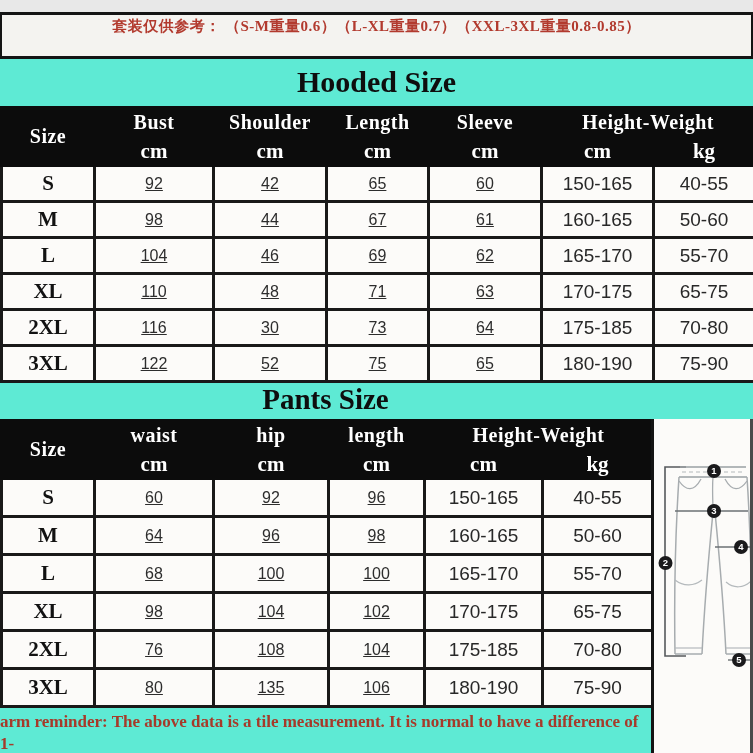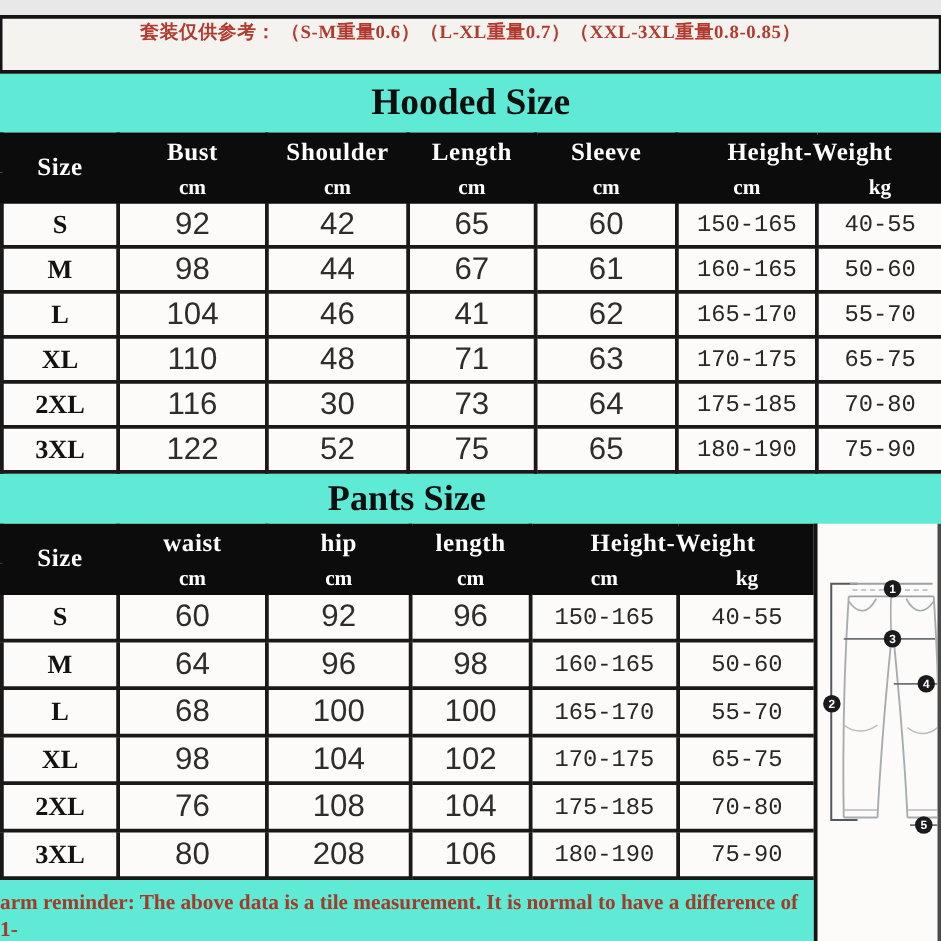--- a/index.html
+++ b/index.html
@@ -20,26 +20,26 @@
   .title { position:absolute; text-align:center; font-weight:bold; color:#0e0e0e; }
   .title.hooded { top:49px; left:0; width:753px; font-size:30px; line-height:42px; }
   .title.pants  { top:367px; left:0; width:651px; font-size:29px; line-height:40px;text-align:center; }
   
   table { border-collapse:collapse; table-layout:fixed; position:absolute; left:0; background:#fcfbf9; }
   table.hooded-t { top:94px; width:753px; }
   table.pants-t  { top:407px; width:651px; }
   th, td { border:3px solid #191919; text-align:center; vertical-align:middle; padding:0; }
   thead th { background:#0c0c0c; color:#ffffff; border-color:#0c0c0c; font-weight:bold; }
   .h-main { font-size:20px; height:30px; letter-spacing:0.5px; }
-  .h-unit { font-size:17px; height:24px; }
+  .h-unit { font-size:21px; height:24px; }
   table.hooded-t tbody tr { height:36px; }
   table.pants-t  tbody tr { height:38px; }
   td.size-c { font-family:"Liberation Serif", serif; font-weight:bold; font-size:21px; color:#121212; }
-  td.num-c  { font-family:"Liberation Sans", sans-serif; font-size:25px; color:#2d2d2d; }
-  td.hw-c   { font-family:Liberation Mono, monospace; font-size:19px; color:#282828; }
+  td.num-c  { font-family:"Liberation Sans", sans-serif; font-size:16px; color:#2d2d2d;text-decoration:underline; }
+  td.hw-c   { font-family:Liberation Sans, sans-serif; font-size:19px; color:#282828; }
   
   .diagram-col {
     position:absolute; left:651px; top:407px; width:102px; height:338px;
     background:#fcfbf9; border-left:3px solid #141414; border-right:3px solid #4a4a4a;
   }
   .diagram-col svg { position:absolute; left:4px; top:44px; }
   
   .warning {
     position:absolute; left:0; top:691px; width:651px; height:53px;
     text-align:left; color:#a63a2a; font-weight:bold;
@@ -103,21 +103,21 @@
         <td class="num-c">44</td>
         <td class="num-c">67</td>
         <td class="num-c">61</td>
         <td class="hw-c">160-165</td>
         <td class="hw-c">50-60</td>
       </tr>
       <tr>
         <td class="size-c">L</td>
         <td class="num-c">104</td>
         <td class="num-c">46</td>
-        <td class="num-c">41</td>
+        <td class="num-c">69</td>
         <td class="num-c">62</td>
         <td class="hw-c">165-170</td>
         <td class="hw-c">55-70</td>
       </tr>
       <tr>
         <td class="size-c">XL</td>
         <td class="num-c">110</td>
         <td class="num-c">48</td>
         <td class="num-c">71</td>
         <td class="num-c">63</td>
@@ -209,21 +209,21 @@
         <td class="size-c">2XL</td>
         <td class="num-c">76</td>
         <td class="num-c">108</td>
         <td class="num-c">104</td>
         <td class="hw-c">175-185</td>
         <td class="hw-c">70-80</td>
       </tr>
       <tr>
         <td class="size-c">3XL</td>
         <td class="num-c">80</td>
-        <td class="num-c">208</td>
+        <td class="num-c">135</td>
         <td class="num-c">106</td>
         <td class="hw-c">180-190</td>
         <td class="hw-c">75-90</td>
       </tr>
     </tbody>
   </table>
 
   <div class="diagram-col">
     <svg width="92" height="208" viewBox="0 0 92 208">
 

